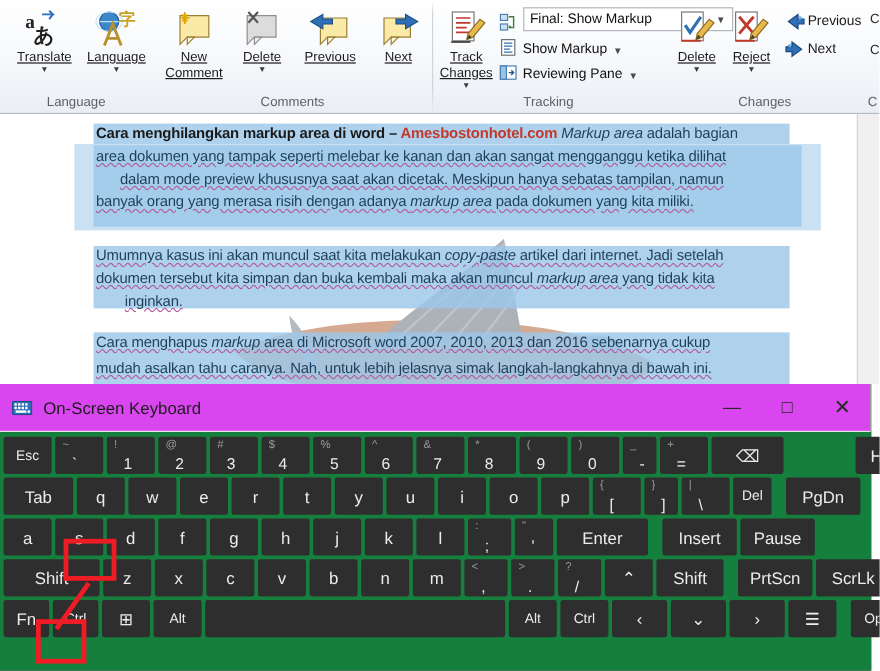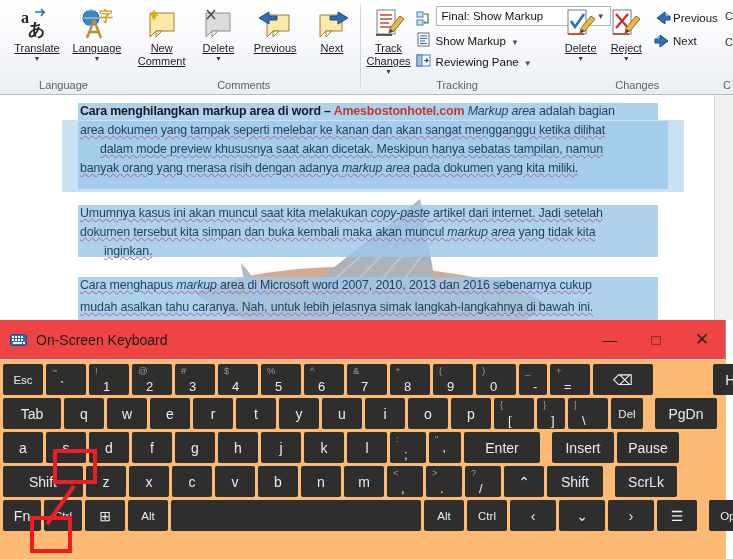--- a/index.html
+++ b/index.html
@@ -83,32 +83,32 @@
   .ital { font-style:italic; }
   .sq { text-decoration:underline; text-decoration-style:wavy;
         text-decoration-color:#b45ca0; text-decoration-thickness:1px; }
 
   
   #osk {
     position:absolute; left:0; top:320px; width:726px; height:239px;
     background:#1b1b1b; border-right:1px solid #9a9a9a;
   }
   #oskTitle {
-    height:40px; background:#ef4444; display:flex; align-items:center;
+    height:40px; background:#d946ef; display:flex; align-items:center;
     border-bottom:1px solid #e6e6e6;
   }
   #oskTitle .tico { width:36px; display:flex; justify-content:center; align-items:center; }
   #oskTitle .ttl { font-size:14px; color:#1b1b1b; flex:1; }
   .wbtn { width:46px; height:40px; display:flex; align-items:center; justify-content:center;
           font-size:15px; color:#2a2a2a; cursor:default; }
   .wbtn.close { font-size:17px; }
 
   #keyboard {
     position:absolute; left:0; top:40px; width:726px; height:199px;
-    background:#fdba74; padding:4px 3px 3px 3px;
+    background:#15803d; padding:4px 3px 3px 3px;
   }
   .krow { display:flex; gap:3px; margin-bottom:3px; height:31px; }
   .key {
     background:#2e2e2e; border-radius:2px; position:relative;
     display:flex; align-items:center; justify-content:center;
     color:#ececec; font-size:14px; flex:0 0 auto; cursor:default;
     user-select:none;
   }
   .key .sup {
     position:absolute; left:6px; top:1px; font-size:9.5px; color:#9a9a9a;
@@ -540,20 +540,21 @@
           <span class="sup">&gt;</span>
           <span class="sub">.</span>
         </div>
         <div class="key" style="width: 36px;">
           <span class="sup">?</span>
           <span class="sub">/</span>
         </div>
         <div class="key" style="width: 40px;">⌃</div>
         <div class="key" style="width: 56px;">Shift</div>
         <div class="sepgap"></div>
+        <div class="key" style="width: 62px;">PrtScn</div>
         <div class="key" style="width: 62px;">ScrLk</div>
       </div>
       <div class="krow">
         <div class="key" style="width: 38px;">Fn</div>
         <div class="key sm" style="width: 38px;">Ctrl</div>
         <div class="key" style="width: 40px;">⊞</div>
         <div class="key sm" style="width: 40px;">Alt</div>
         <div class="key" style="width: 250px;"></div>
         <div class="key sm" style="width: 40px;">Alt</div>
         <div class="key sm" style="width: 40px;">Ctrl</div>

